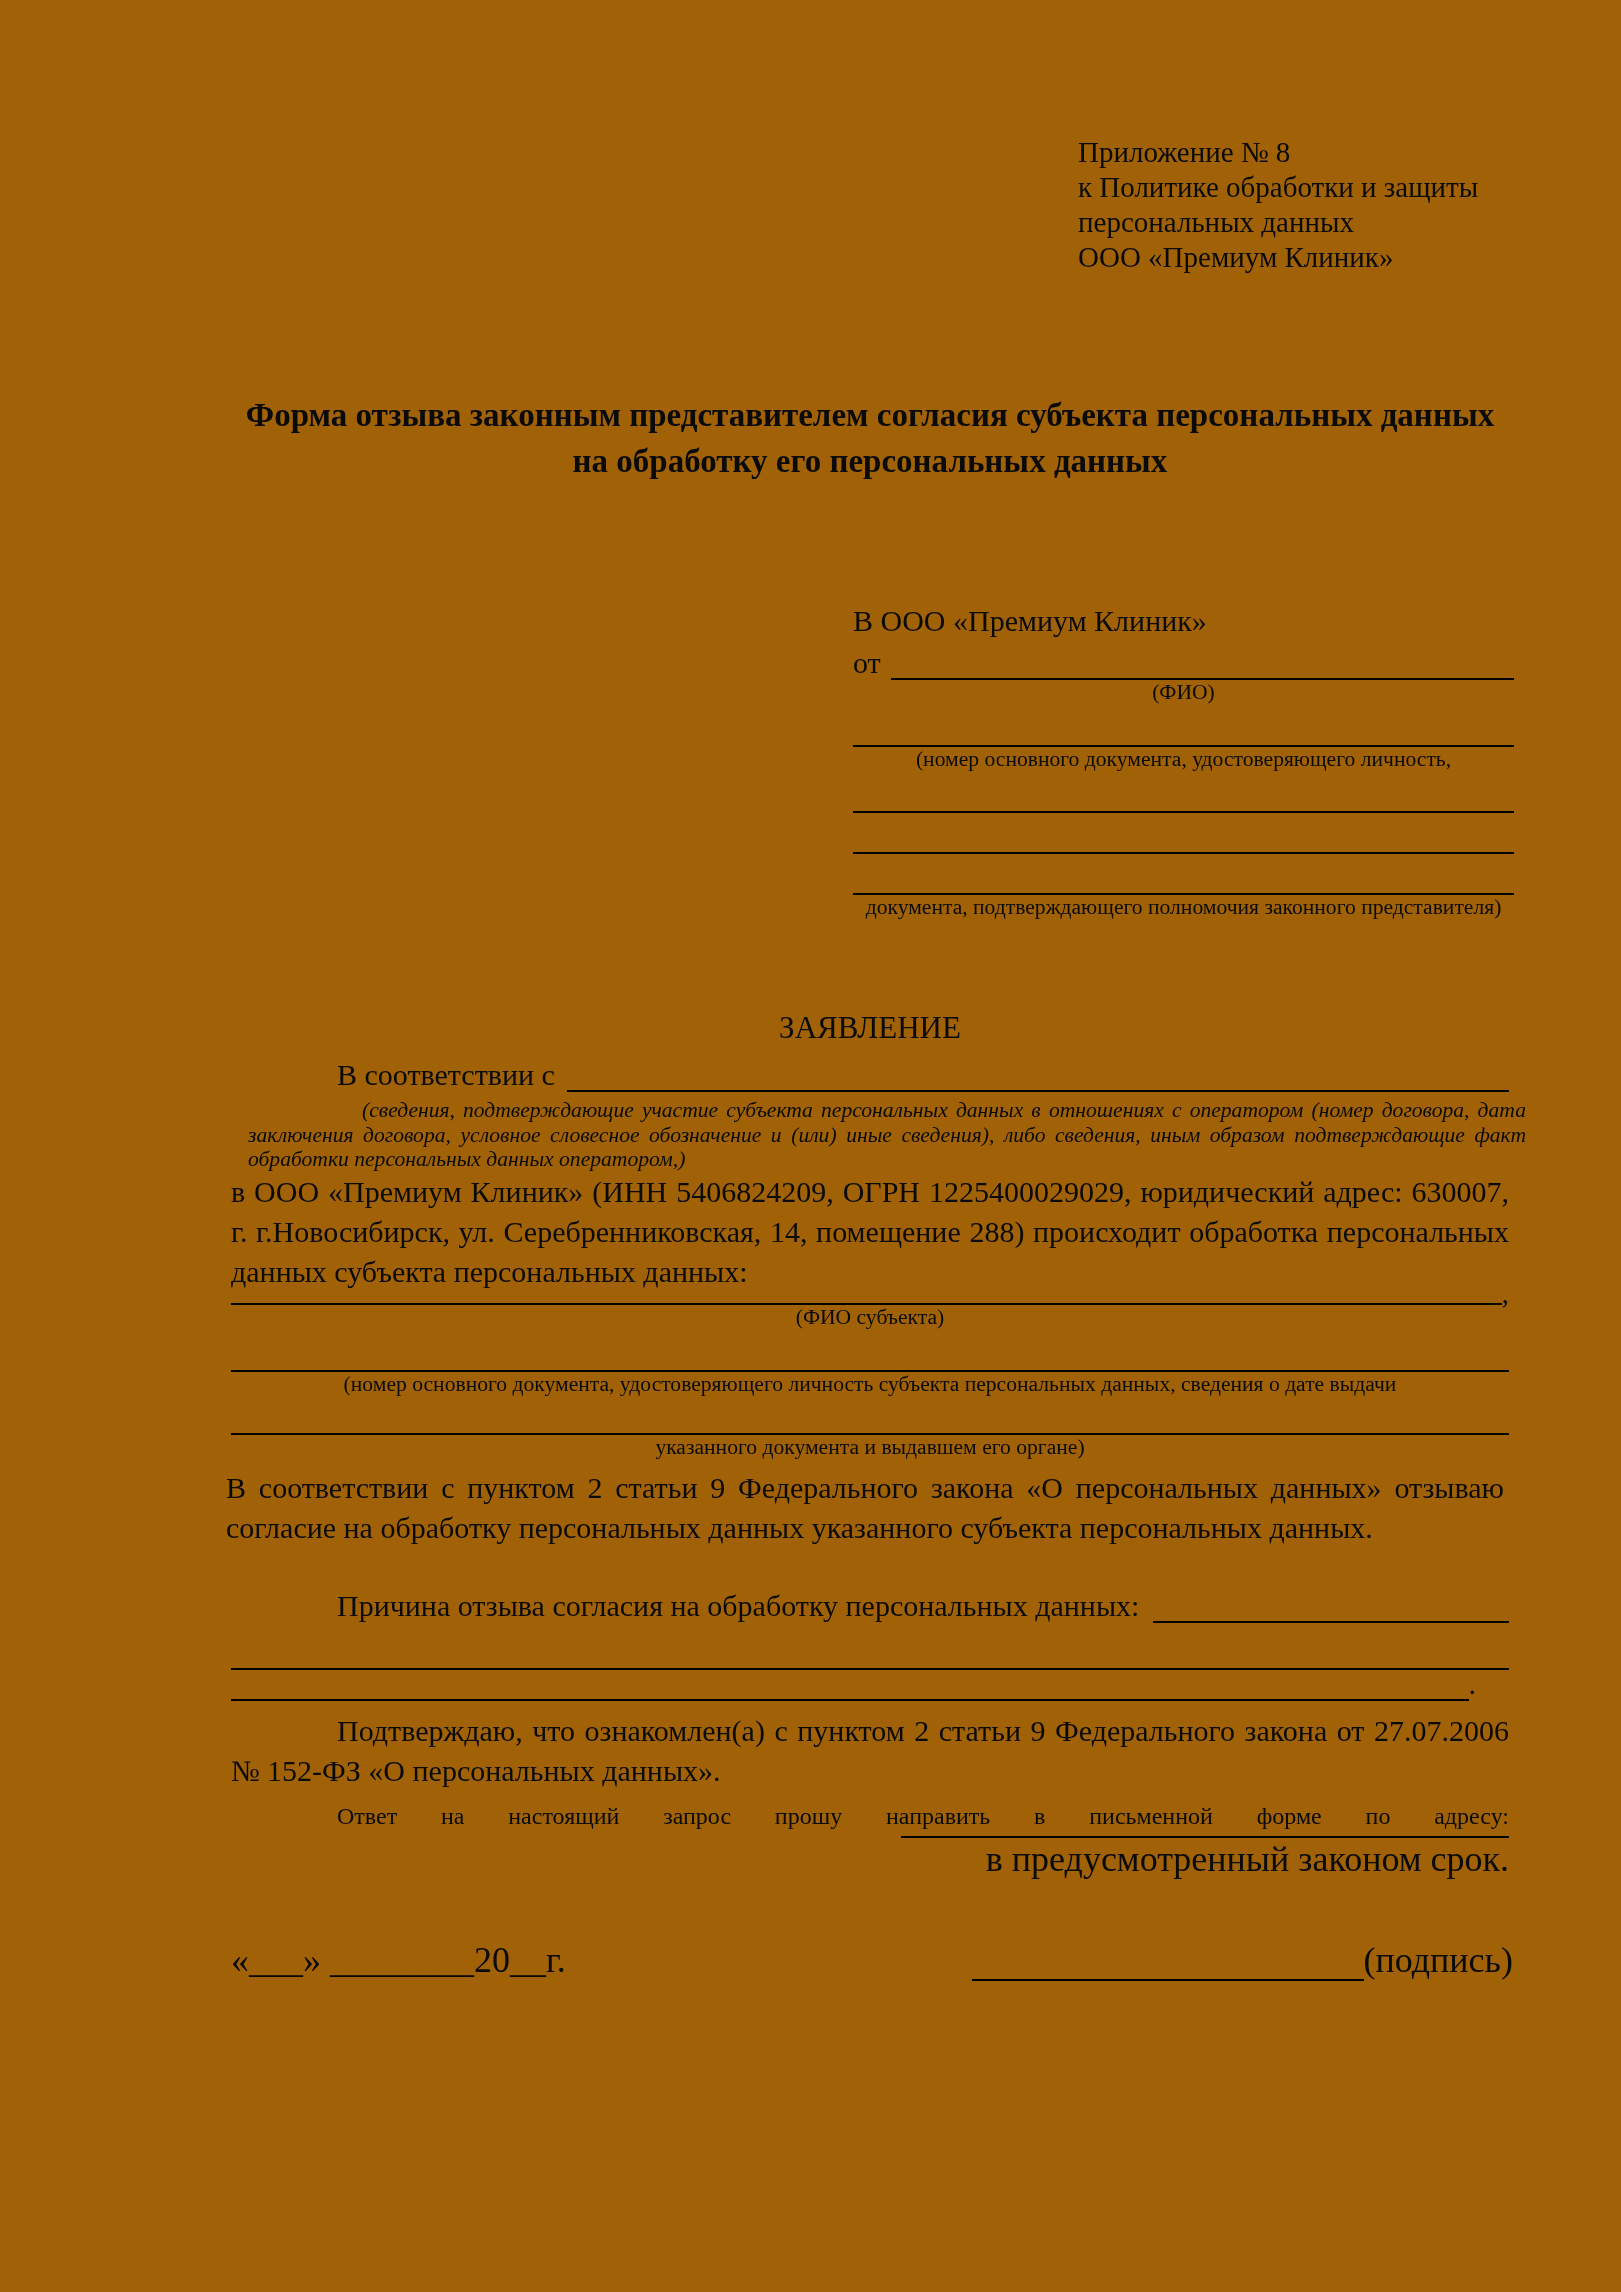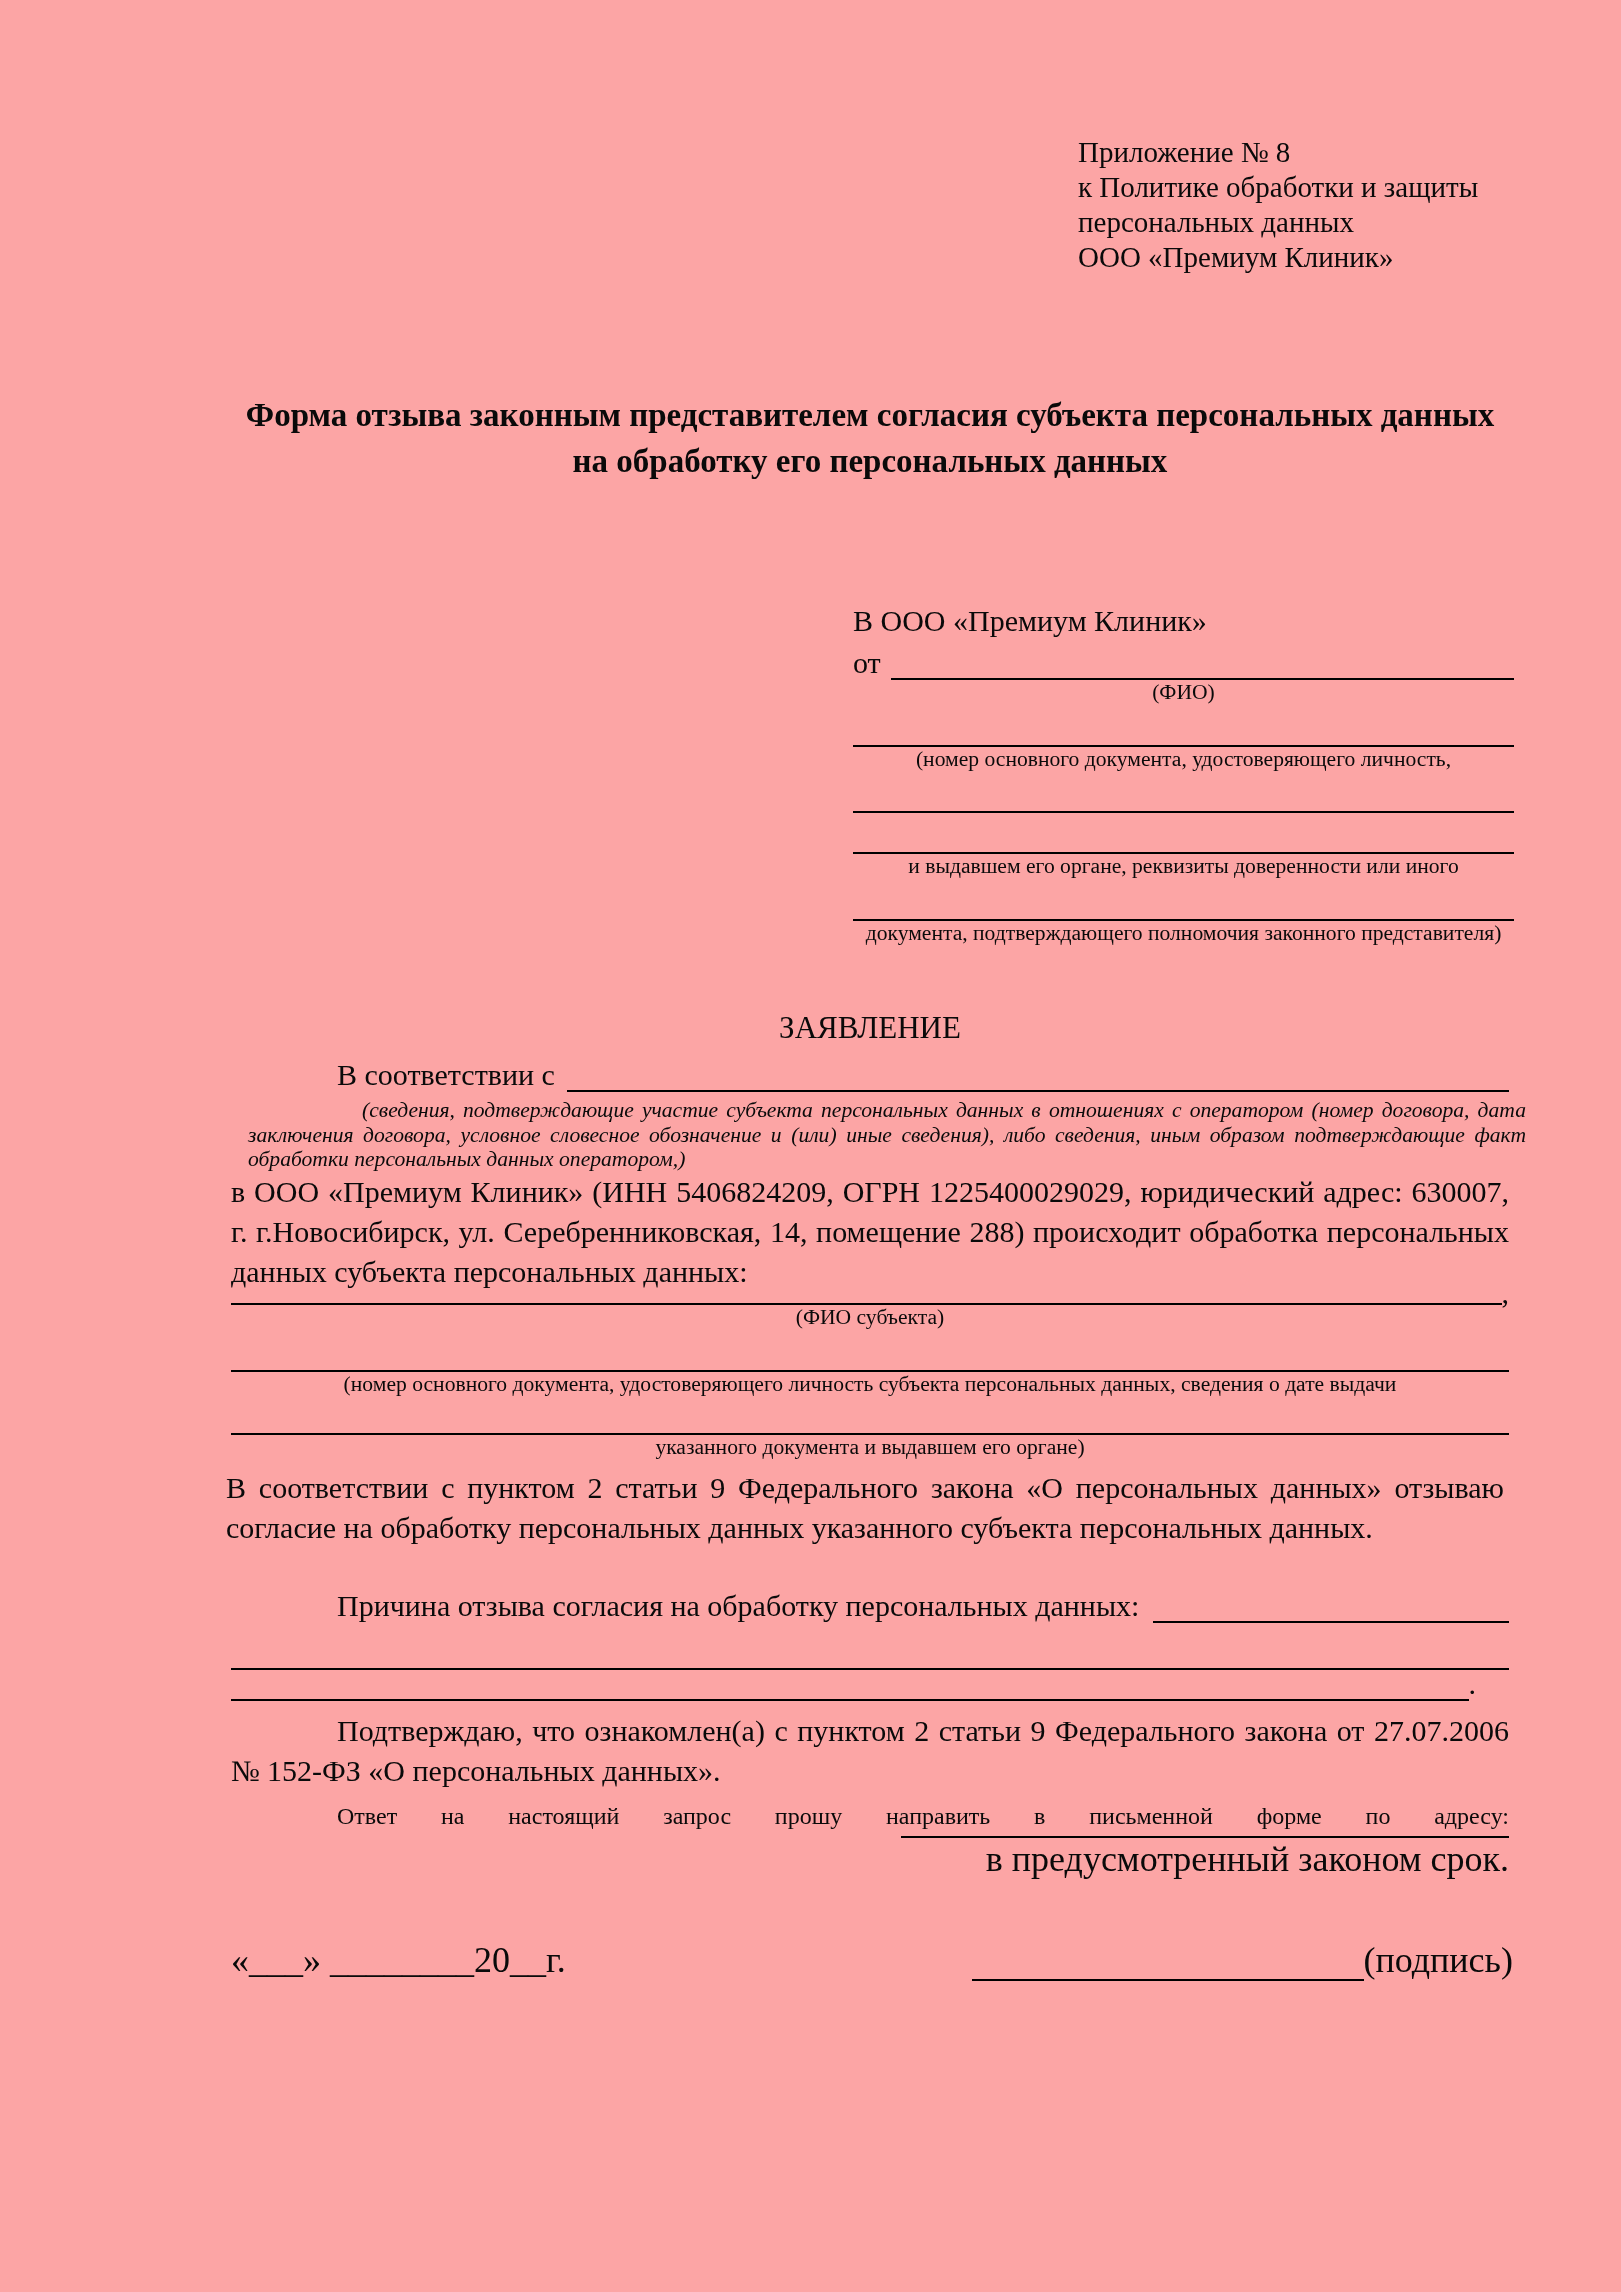--- a/index.html
+++ b/index.html
@@ -1,20 +1,20 @@
 <!DOCTYPE html>
 <html><head>
 <meta charset="utf-8">
 <style>
   html, body { margin: 0; padding: 0; background: #ffffff; }
   .page {
     position: relative;
     width: 1621px;
     height: 2293px;
-    background: #fca5a5;
+    background: #a16207;
     color: #0a0a0a;
     font-family: "Liberation Serif", "DejaVu Serif", serif;
     overflow: hidden;
   }
 
   
   .header-note {
     position: absolute;
     left: 1078px; top: 135px; width: 461px;
     font-size: 29px; line-height: 35px;
@@ -128,21 +128,20 @@
 
     <div>
       <div class="blank-40"></div>
       <div class="cap">(номер основного документа, удостоверяющего личность,</div>
     </div>
     <div>
       <div class="blank-40"></div>
     </div>
     <div>
       <div class="blank-40"></div>
-      <div class="cap">и выдавшем его органе, реквизиты доверенности или иного</div>
     </div>
     <div>
       <div class="blank-40"></div>
       <div class="cap">документа, подтверждающего полномочия законного представителя)</div>
     </div>
   </div>
 
   <h2 class="statement-heading">ЗАЯВЛЕНИЕ</h2>
 
   <div class="intro-row">

